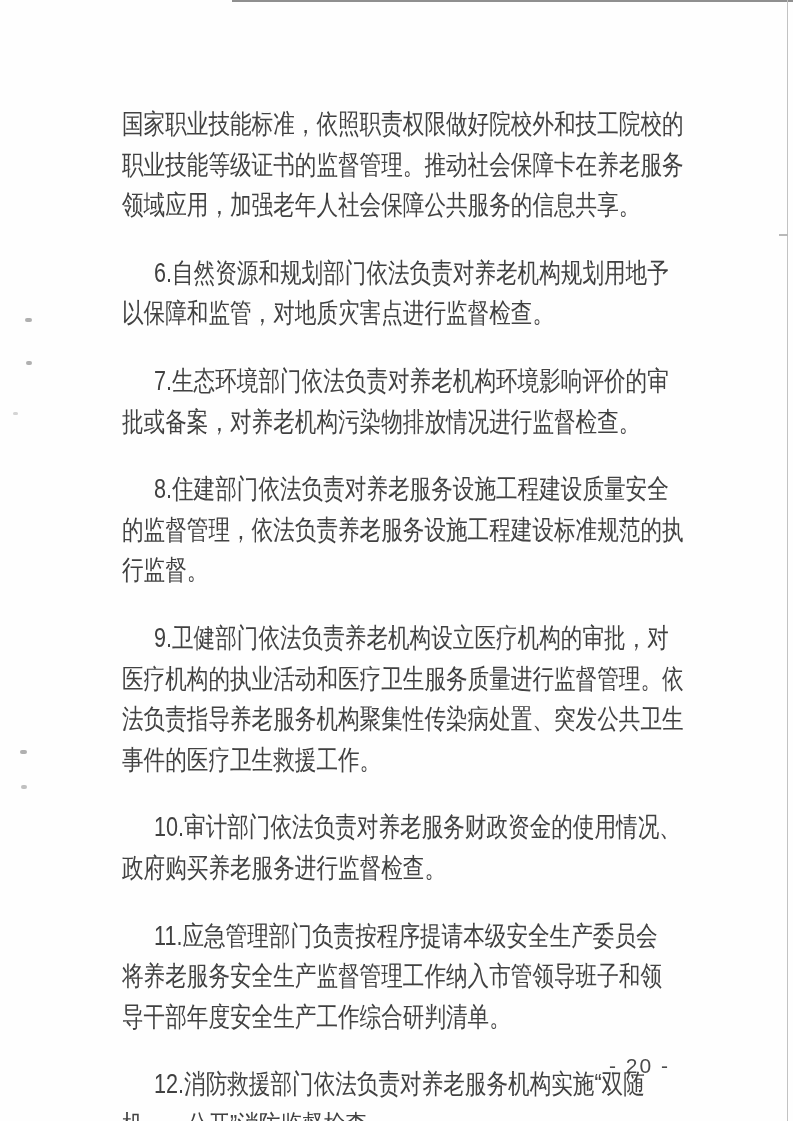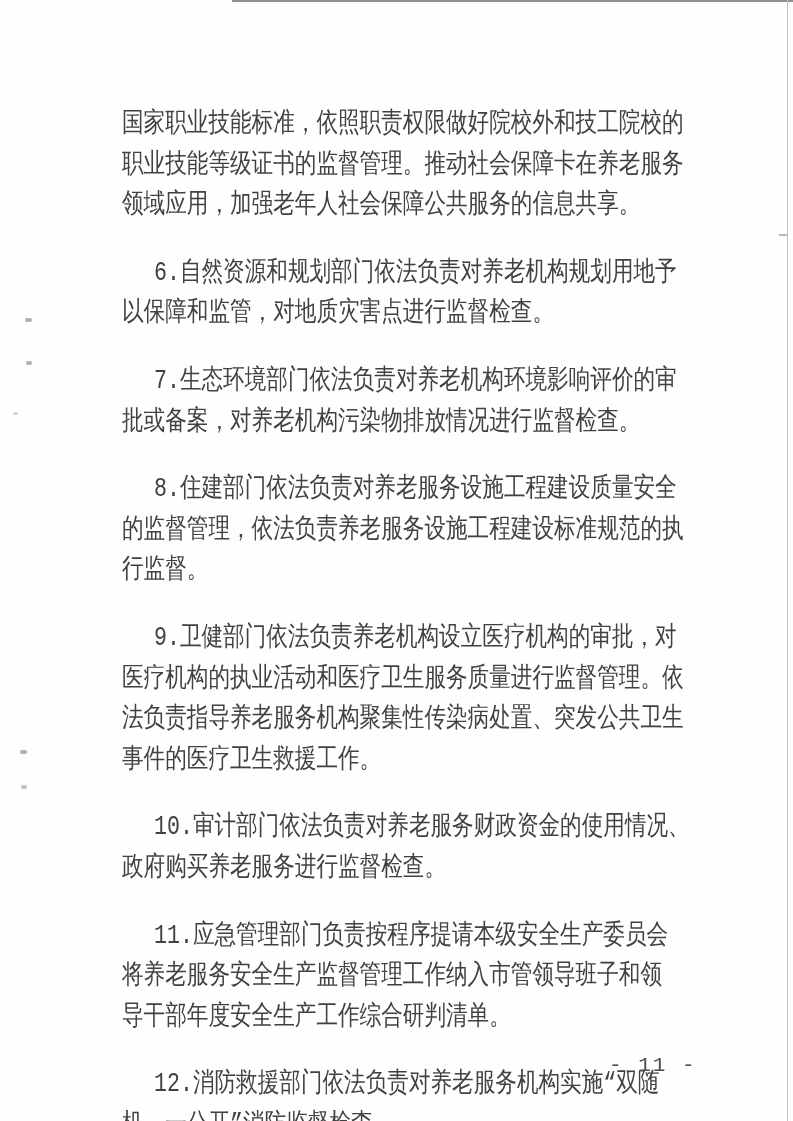--- a/index.html
+++ b/index.html
@@ -6,21 +6,21 @@
     margin: 0;
     padding: 0;
     background: #ffffff;
   }
   .page {
     position: relative;
     width: 793px;
     height: 1121px;
     background: #fefefe;
     overflow: hidden;
-    font-family: Liberation Mono, monospace;
+    font-family: Liberation Sans, sans-serif;
   }
   
   .top-edge {
     position: absolute;
     left: 232px;
     top: 0;
     width: 561px;
     height: 2px;
     background: #8f8f8f;
   }
@@ -150,15 +150,15 @@
       <div class="line">机、一公开”消防监督检查。</div>
     <p></p>
 
     <p class="para">
       </p>
 
     <p></p>
 
   </main>
 
-  <div class="page-number">- 11 -</div>
+  <div class="page-number">- 20 -</div>
 
 </div>
 
 </body></html>

